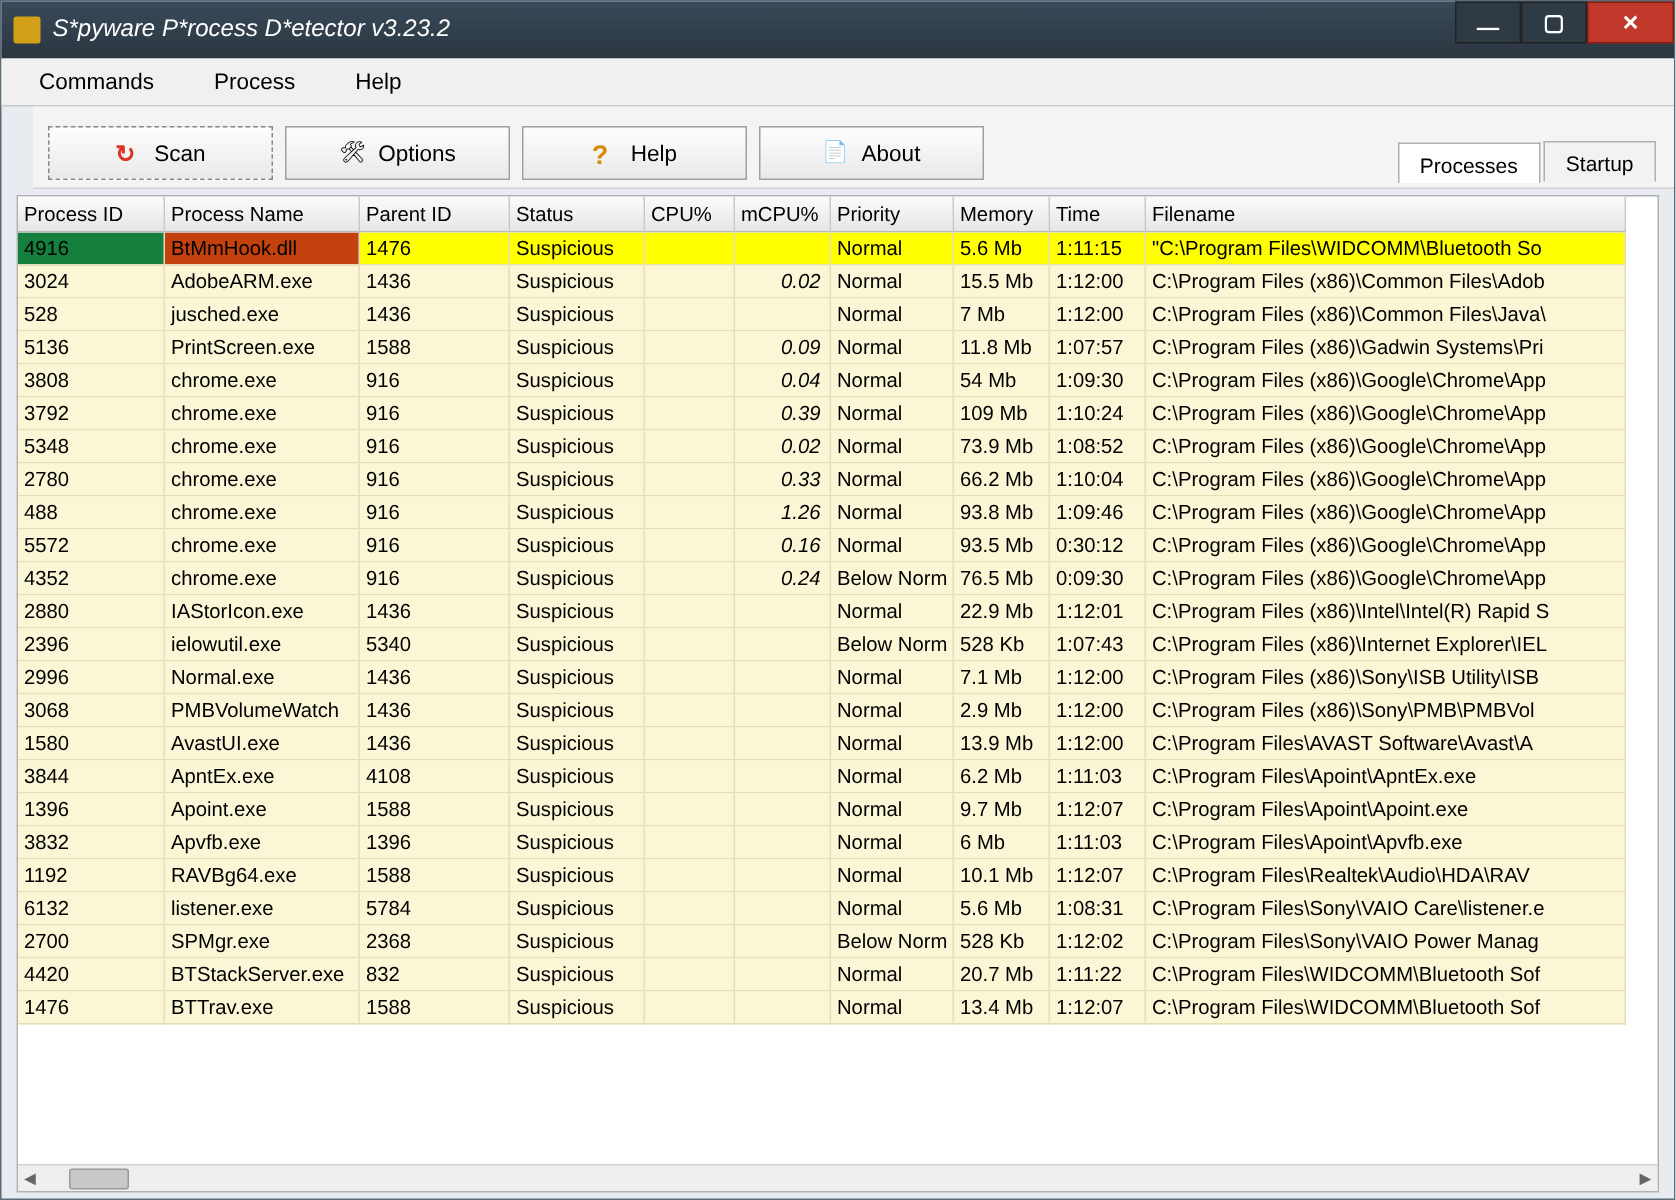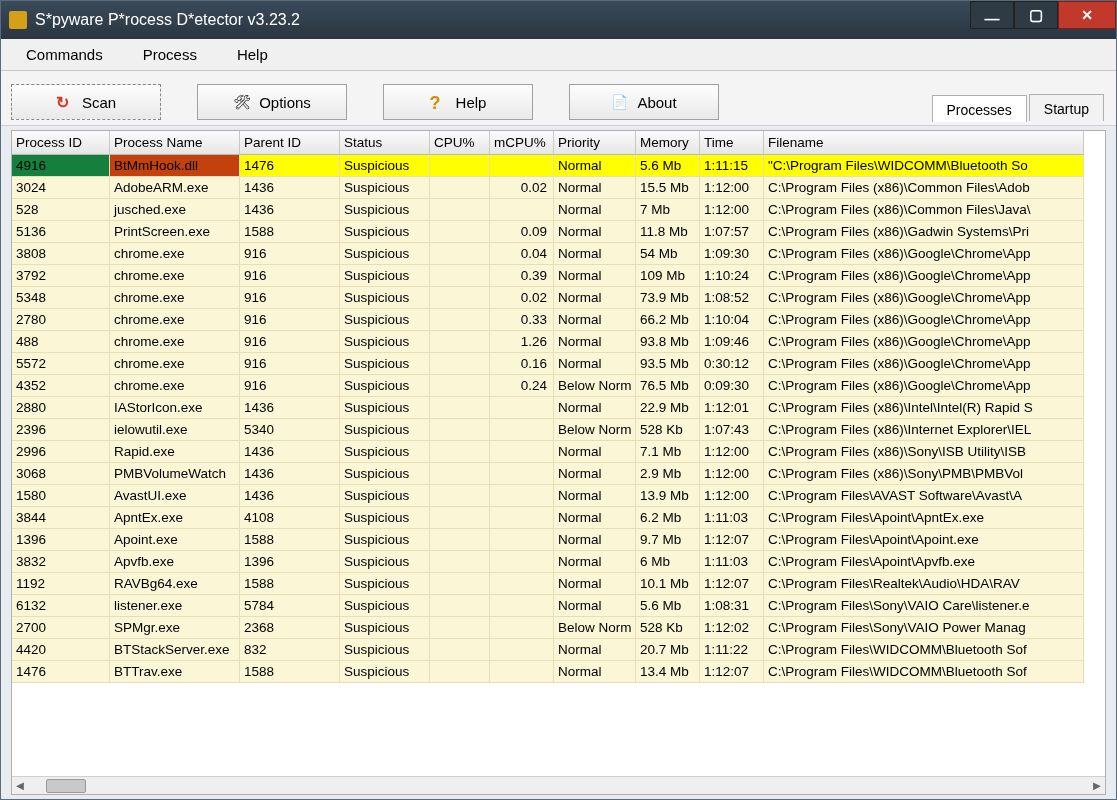--- a/index.html
+++ b/index.html
@@ -2,54 +2,54 @@
 <html><head>
 <meta charset="utf-8">
 <style>
 * { box-sizing: border-box; margin: 0; padding: 0; }
 body { font-family: "Segoe UI", Tahoma, sans-serif; font-size: 13px; background: #d9e1e8; width: 1117px; height: 800px; overflow: hidden; }
 
 
 .window { width: 1117px; height: 800px; background: #e8ecf0; border: 1px solid #5a6b7a; display: flex; flex-direction: column; }
 .titlebar { height: 38px; background: linear-gradient(to bottom, #3a4a5a 0%, #2a3640 100%); color: #fff; display: flex; align-items: center; padding-left: 8px; font-size: 16px; }
 .titlebar .app-icon { width: 18px; height: 18px; margin-right: 8px; background: #d4a017; border-radius: 2px; display:inline-block;}
-.titlebar .title-text { flex: 1; }
+.titlebar .title-text { flex: 1; font-style: italic; }
 .win-controls { display: flex; height: 100%; }
 .win-btn { width: 44px; height: 28px; display: flex; align-items: center; justify-content: center; color: #fff; font-weight: bold; font-size: 15px; margin-top: 0; }
 .win-btn.min, .win-btn.max { background: #2f3b44; border:1px solid #222; }
 .win-btn.close { background: #c0392b; width: 58px; border:1px solid #7a1f16; }
 .win-btn.close::before { content: "✕"; font-size: 14px; }
 .win-btn.min::before { content: "—"; position: relative; top: 3px; }
 .win-btn.max::before { content: "▢"; }
 
 
 .menubar { height: 32px; background: #f0f0f0; border-bottom: 1px solid #c8c8c8; display: flex; align-items: center; padding: 0 15px; font-size: 15px; gap: 20px;}
 .menubar .menu-item { padding: 4px 10px; cursor: default; }
 
 
-.toolbar-row { padding: 12px 10px 4px 10px; display: flex; align-items: center; gap: 36px; background: #f4f4f4; border-bottom: 1px solid #d0d0d0; position: relative;}
+.toolbar-row { padding: 12px 10px 4px 10px; display: flex; align-items: center; gap: 8px; background: #f4f4f4; border-bottom: 1px solid #d0d0d0; position: relative; margin-left: 21px;}
 .tool-btn { width: 150px; height: 36px; background: linear-gradient(to bottom,#fdfdfd,#e9e9e9); border: 1px solid #a0a0a0; display: flex; align-items: center; justify-content: center; gap: 8px; font-size: 15px; cursor: default;}
 .tool-btn.scan { border: 1px dashed #888; }
 .tool-btn .ico { width: 18px; height: 18px; display: inline-block; }
 .ico-scan::before { content:"↻"; color:#d32; font-weight:bold; font-size:16px;}
 .ico-options::before { content:"🛠"; font-size:14px;}
 .ico-help::before { content:"?"; color:#d48c00; font-weight:bold; font-size:18px;}
 .ico-about::before { content:"📄"; font-size:14px;}
 
 .tabstrip { margin-left: auto; display: flex; align-items: flex-end; height: 38px; }
 .tab { padding: 6px 14px 4px 14px; border: 1px solid #b0b0b0; border-bottom: none; background: #f2f2f2; font-size: 14px; margin-right: 2px; }
 .tab.active { background: #fff; position: relative; top: 1px; }
 
 
 .table-wrap { flex:1; margin: 4px 10px 4px 10px; border: 1px solid #b0b0b0; background: #fff; overflow: hidden; display: flex; flex-direction: column; position: relative;}
 .grid { display: grid; grid-template-columns: 98px 130px 100px 90px 60px 64px 82px 64px 64px 320px; }
 .hdr { background: linear-gradient(to bottom,#fbfbfb,#e6e6e6); border-right: 1px solid #c8c8c8; border-bottom: 1px solid #b8b8b8; padding: 4px 4px; font-size: 13.5px; white-space: nowrap; overflow: hidden; }
 .body-scroll { overflow-y: auto; overflow-x: auto; flex:1; }
 .cell { border-right: 1px solid #e6deb8; border-bottom: 1px solid #e6deb8; padding: 3px 4px; font-size: 13.5px; white-space: nowrap; overflow: hidden; background: #fbf7d6; }
-.cell.num { text-align: right; padding-right: 6px; }
+.cell.num { text-align: right; padding-right: 6px; font-style: italic; }
 
 .hscroll { height: 18px; background: #efefef; border-top: 1px solid #d0d0d0; display:flex; align-items:center;}
 .hscroll .thumb { width: 40px; height: 14px; background:#c9c9c9; border:1px solid #9a9a9a; margin-left:18px; border-radius:2px;}
 .hscroll .arr { width:16px; text-align:center; color:#666; }
 
 
 .statusbar { height: 26px; background: #f0f0f0; border-top: 1px solid #c8c8c8; display: flex; align-items: center; padding: 0 10px; font-size: 14px; }
 </style>
 </head>
 <body>
@@ -234,21 +234,21 @@
           <div class="cell">ielowutil.exe</div>
           <div class="cell">5340</div>
           <div class="cell">Suspicious</div>
           <div class="cell num"></div>
           <div class="cell num"></div>
           <div class="cell">Below Norm</div>
           <div class="cell">528 Kb</div>
           <div class="cell">1:07:43</div>
           <div class="cell">C:\Program Files (x86)\Internet Explorer\IEL</div>
           <div class="cell">2996</div>
-          <div class="cell">Rapid.exe</div>
+          <div class="cell">Normal.exe</div>
           <div class="cell">1436</div>
           <div class="cell">Suspicious</div>
           <div class="cell num"></div>
           <div class="cell num"></div>
           <div class="cell">Normal</div>
           <div class="cell">7.1 Mb</div>
           <div class="cell">1:12:00</div>
           <div class="cell">C:\Program Files (x86)\Sony\ISB Utility\ISB</div>
           <div class="cell">3068</div>
           <div class="cell">PMBVolumeWatch</div>

